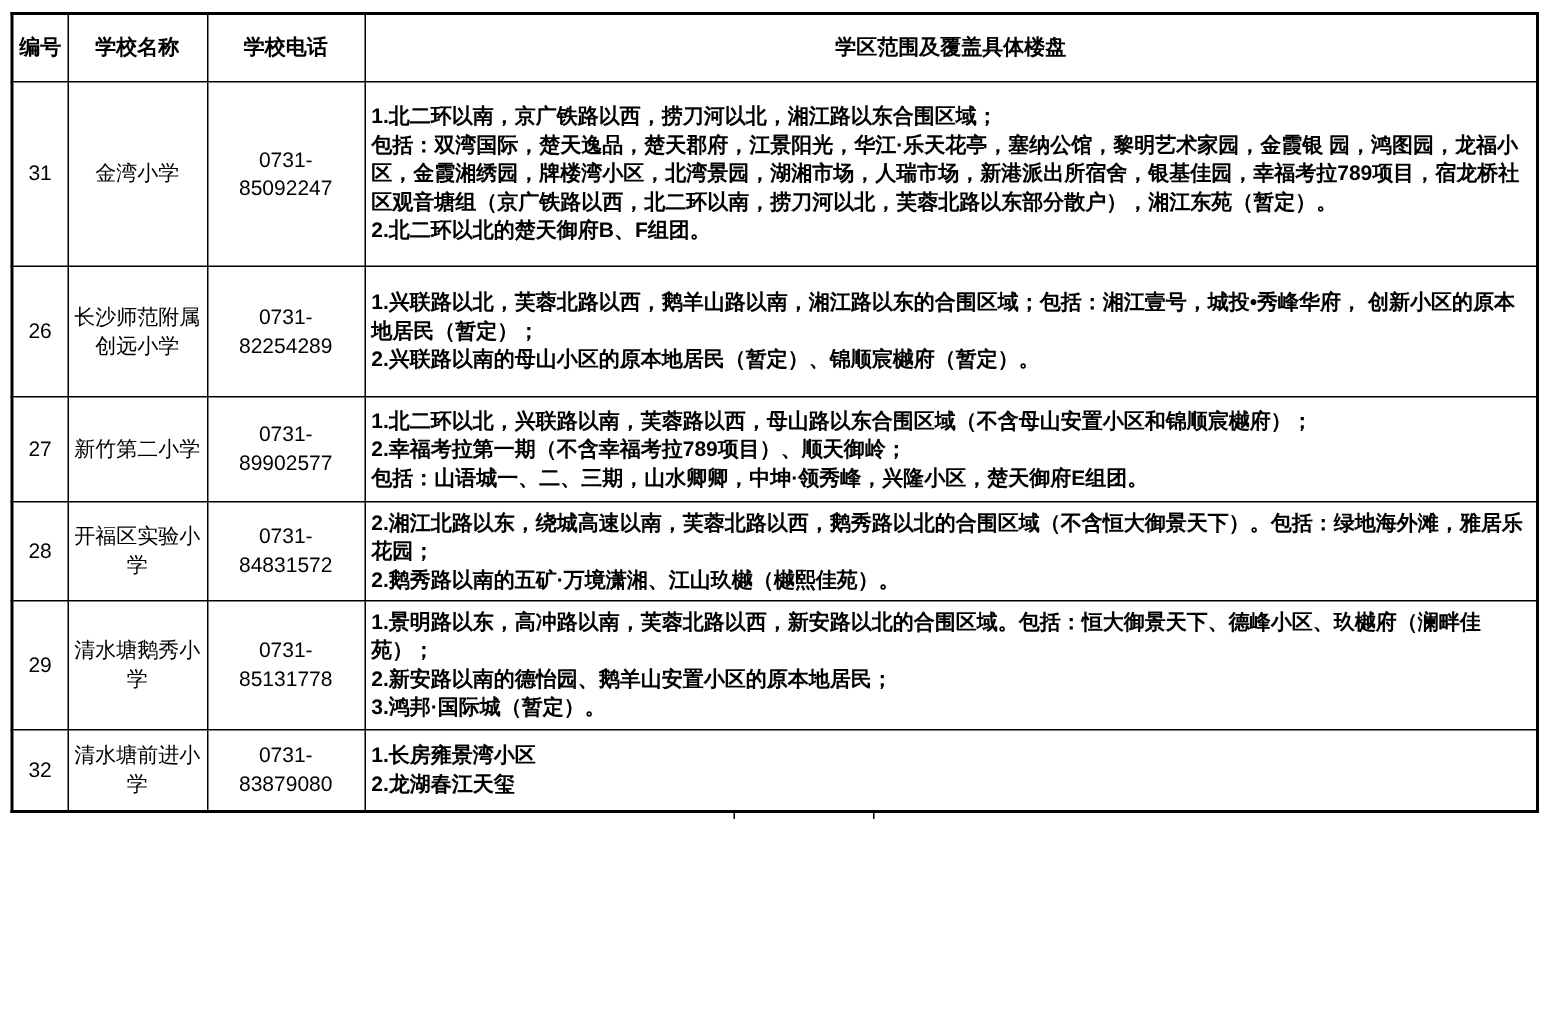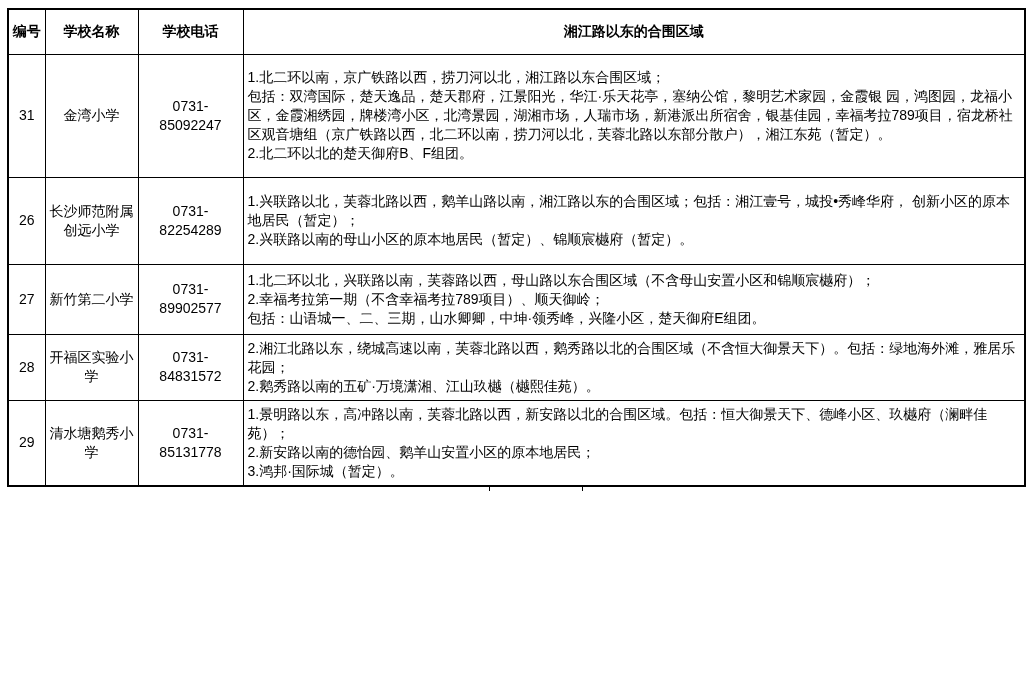--- a/index.html
+++ b/index.html
@@ -48,20 +48,21 @@
     vertical-align: middle;
     padding: 2px 3px;
   }
   td.cell-details {
     text-align: left;
     vertical-align: middle;
     padding: 2px 4px;
   }
   td.cell-details .detail-line {
     margin: 0;
+    font-weight: bold;
   }
   .cropped-fragment {
     width: 92px;
     height: 4px;
     margin-left: 482px;
     border-left: 1px solid #000000;
     border-right: 1px solid #000000;
   }
 </style>
 </head>
@@ -73,21 +74,21 @@
       <col style="width:37px">
       <col style="width:93px">
       <col style="width:105px">
       <col>
     </colgroup>
     <thead>
       <tr>
         <th>编号</th>
         <th>学校名称</th>
         <th>学校电话</th>
-        <th>湘江路以东的合围区域</th>
+        <th>学区范围及覆盖具体楼盘</th>
       </tr>
     </thead>
     <tbody id="table-body">
         <tr style="height: 123px;">
           <td class="cell-id">31</td>
           <td class="cell-name">金湾小学</td>
           <td class="cell-phone">0731-85092247</td>
           <td class="cell-details">
             <div class="detail-line">1.北二环以南，京广铁路以西，捞刀河以北，湘江路以东合围区域；</div>
             <div class="detail-line">包括：双湾国际，楚天逸品，楚天郡府，江景阳光，华江·乐天花亭，塞纳公馆，黎明艺术家园，金霞银 园，鸿图园，龙福小区，金霞湘绣园，牌楼湾小区，北湾景园，湖湘市场，人瑞市场，新港派出所宿舍，银基佳园，幸福考拉789项目，宿龙桥社区观音塘组（京广铁路以西，北二环以南，捞刀河以北，芙蓉北路以东部分散户），湘江东苑（暂定）。</div>
@@ -125,16 +126,25 @@
         <tr style="height: 86px;">
           <td class="cell-id">29</td>
           <td class="cell-name">清水塘鹅秀小学</td>
           <td class="cell-phone">0731-85131778</td>
           <td class="cell-details">
             <div class="detail-line">1.景明路以东，高冲路以南，芙蓉北路以西，新安路以北的合围区域。包括：恒大御景天下、德峰小区、玖樾府（澜畔佳苑）；</div>
             <div class="detail-line">2.新安路以南的德怡园、鹅羊山安置小区的原本地居民；</div>
             <div class="detail-line">3.鸿邦·国际城（暂定）。</div>
           </td>
         </tr>
+        <tr style="height: 55px;">
+          <td class="cell-id">32</td>
+          <td class="cell-name">清水塘前进小学</td>
+          <td class="cell-phone">0731-83879080</td>
+          <td class="cell-details">
+            <div class="detail-line">1.长房雍景湾小区</div>
+            <div class="detail-line">2.龙湖春江天玺</div>
+          </td>
+        </tr>
       </tbody>
   </table>
   <div class="cropped-fragment"></div>
 </div>
 
 </body></html>

